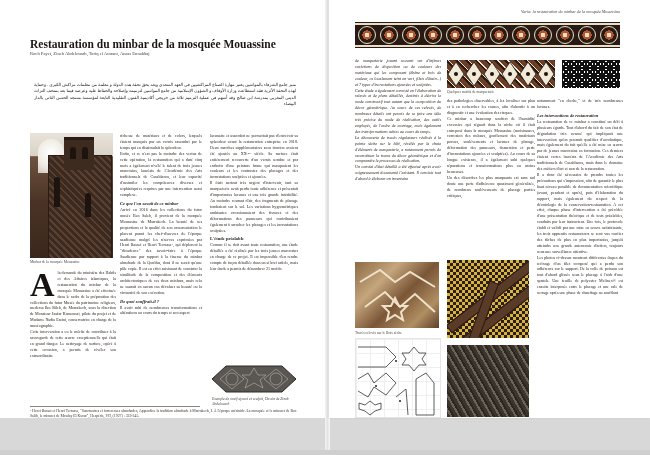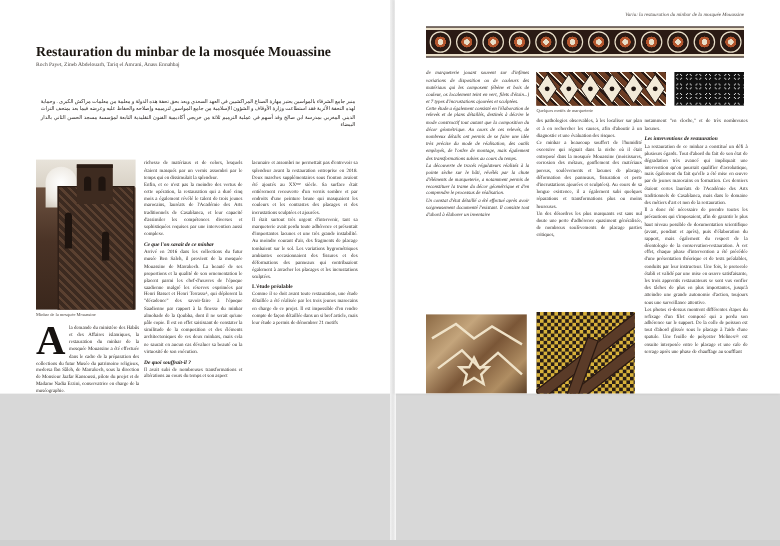--- a/index.html
+++ b/index.html
@@ -1,18 +1,18 @@
 <!DOCTYPE html>
 <html><head>
 <meta charset="utf-8">
 <style>
   html, body { margin:0; padding:0; }
   body { width:650px; height:455px; background:#d8d8d8; position:relative; overflow:hidden;
     font-family:"Liberation Serif", serif; color:#2a2320; }
-  .page { position:absolute; top:0; height:328px; background:#ffffff; overflow:hidden; }
+  .page { position:absolute; top:0; height:418px; background:#ffffff; overflow:hidden; }
   .page.left { left:0; width:326px; }
   .page.right { left:329px; width:321px; box-shadow:-1px 0 2px rgba(0,0,0,0.08); }
   .gutter { position:absolute; left:325px; top:0; width:5px; height:450px;
     background:linear-gradient(90deg,#f2f2f2,#e4e4e4,#f7f7f7); }
   .bottom-bar { position:absolute; left:0; top:450px; width:650px; height:5px; background:#cfcfcf; }
 
   .title { position:absolute; left:30px; top:38px; font-size:11.5px; font-weight:bold; color:#1c1712; white-space:nowrap; }
   .authors { position:absolute; left:30px; top:51px; font-size:4.6px; color:#4a4440; white-space:nowrap; }
   .arabic { position:absolute; left:34px; top:82px; width:262px; font-size:4.3px; line-height:6.3px; direction:rtl; text-align:justify; color:#2b2724; }
 

